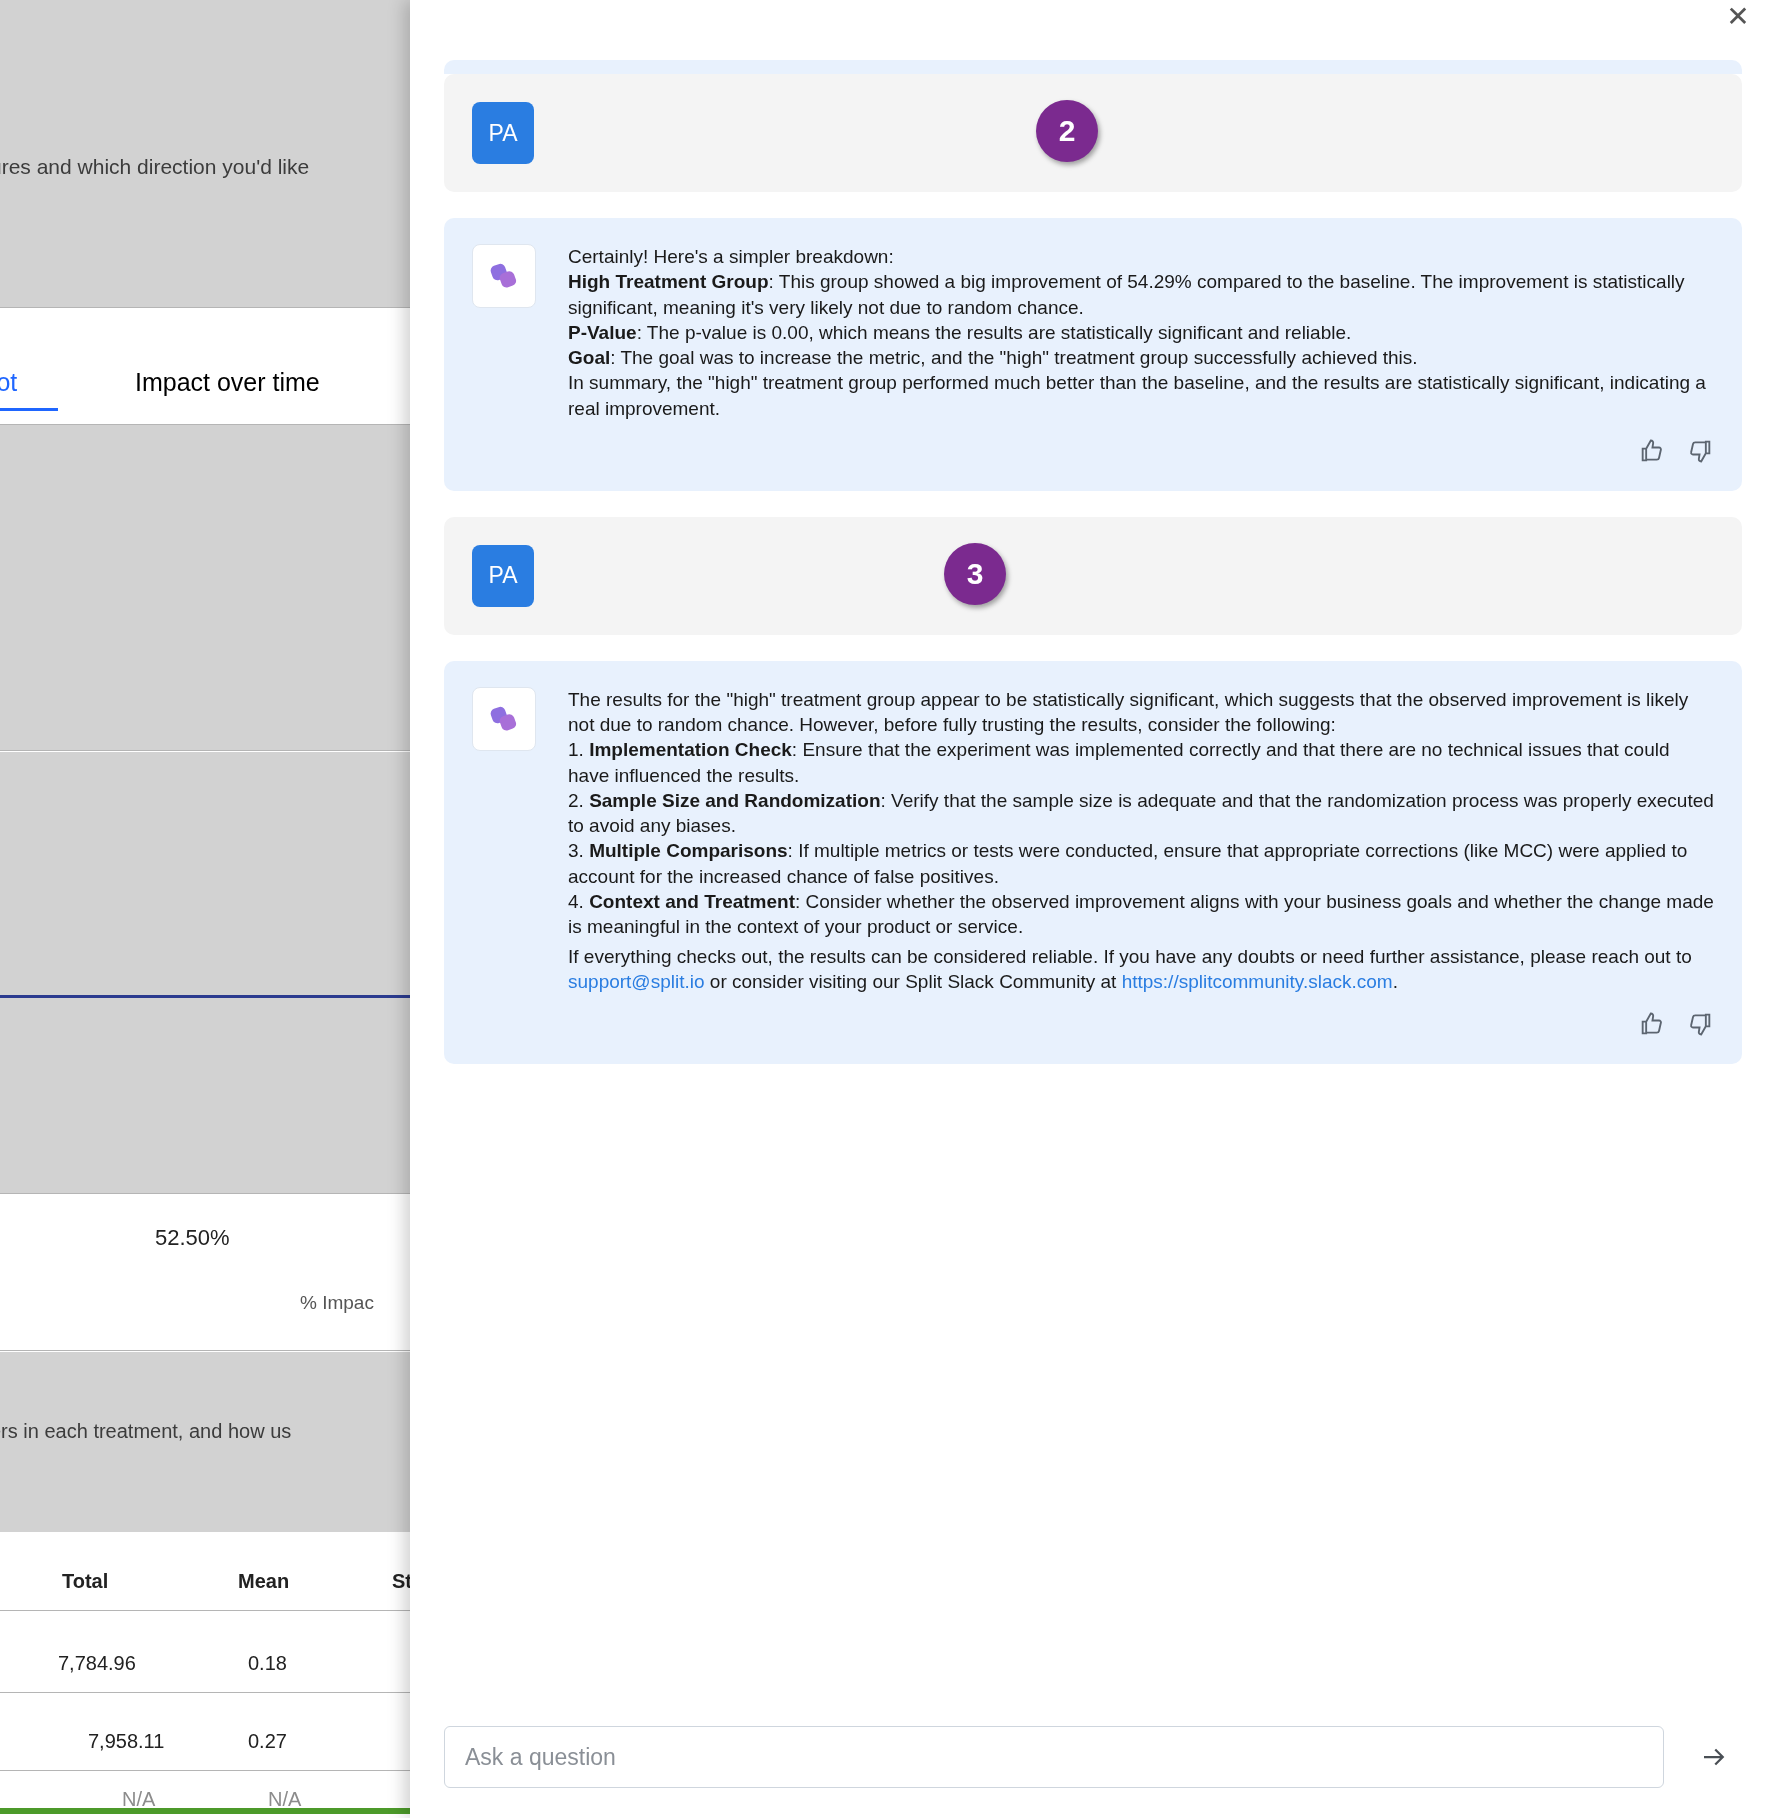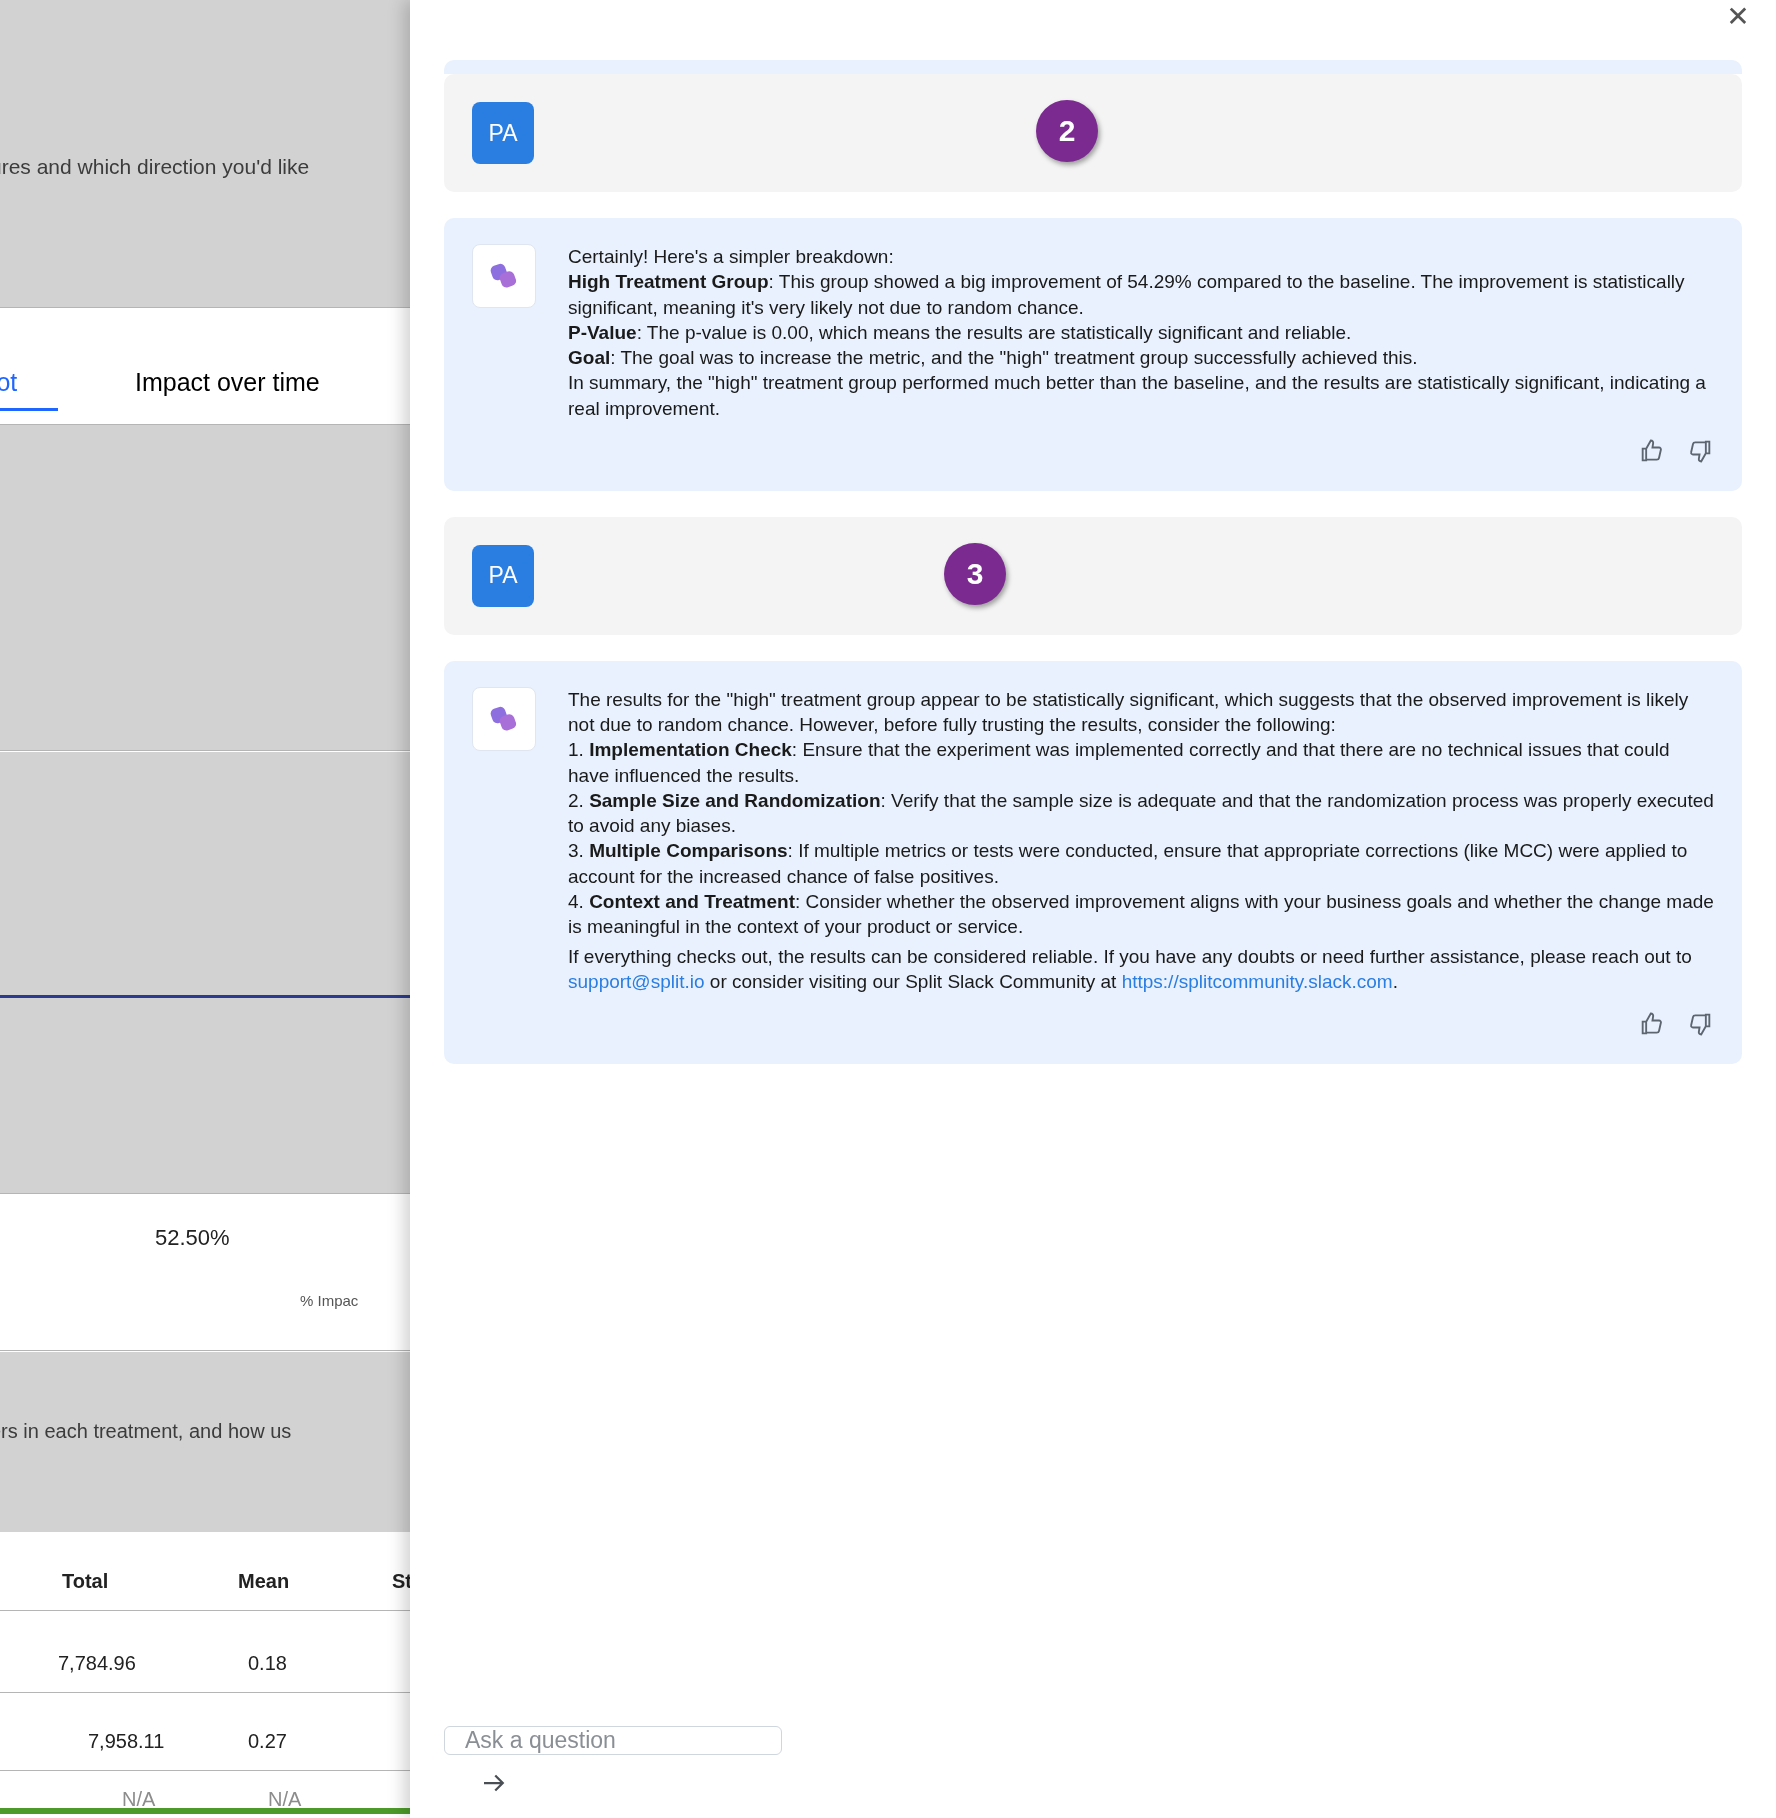--- a/index.html
+++ b/index.html
@@ -83,21 +83,21 @@
   }
   .bg-pct {
     position: absolute;
     left: 155px; top: 1225px;
     font-size: 22px;
     color: #222;
   }
   .bg-pctimpact {
     position: absolute;
     left: 300px; top: 1292px;
-    font-size: 15px;
+    font-size: 19px;
     color: #555;
     white-space: nowrap;
   }
   .bg-table-head {
     position: absolute;
     top: 1570px;
     font-weight: bold;
     font-size: 20px;
     color: #222;
   }
@@ -229,22 +229,21 @@
   .badge-3 { left: 500px; top: 26px; }
 
   
   .composer {
     position: absolute;
     left: 34px;
     right: 34px;
     bottom: 30px;
     height: 62px;
     display: flex;
-    align-items: flex-start;
-    flex-direction: column;
+    align-items: center;
   }
   .composer-input {
     flex: 1 1 auto;
     height: 62px;
     border: 1px solid #cfd6de;
     border-radius: 6px;
     padding: 0 20px;
     box-sizing: border-box;
     font-size: 23px;
     font-family: "Liberation Sans", sans-serif;

